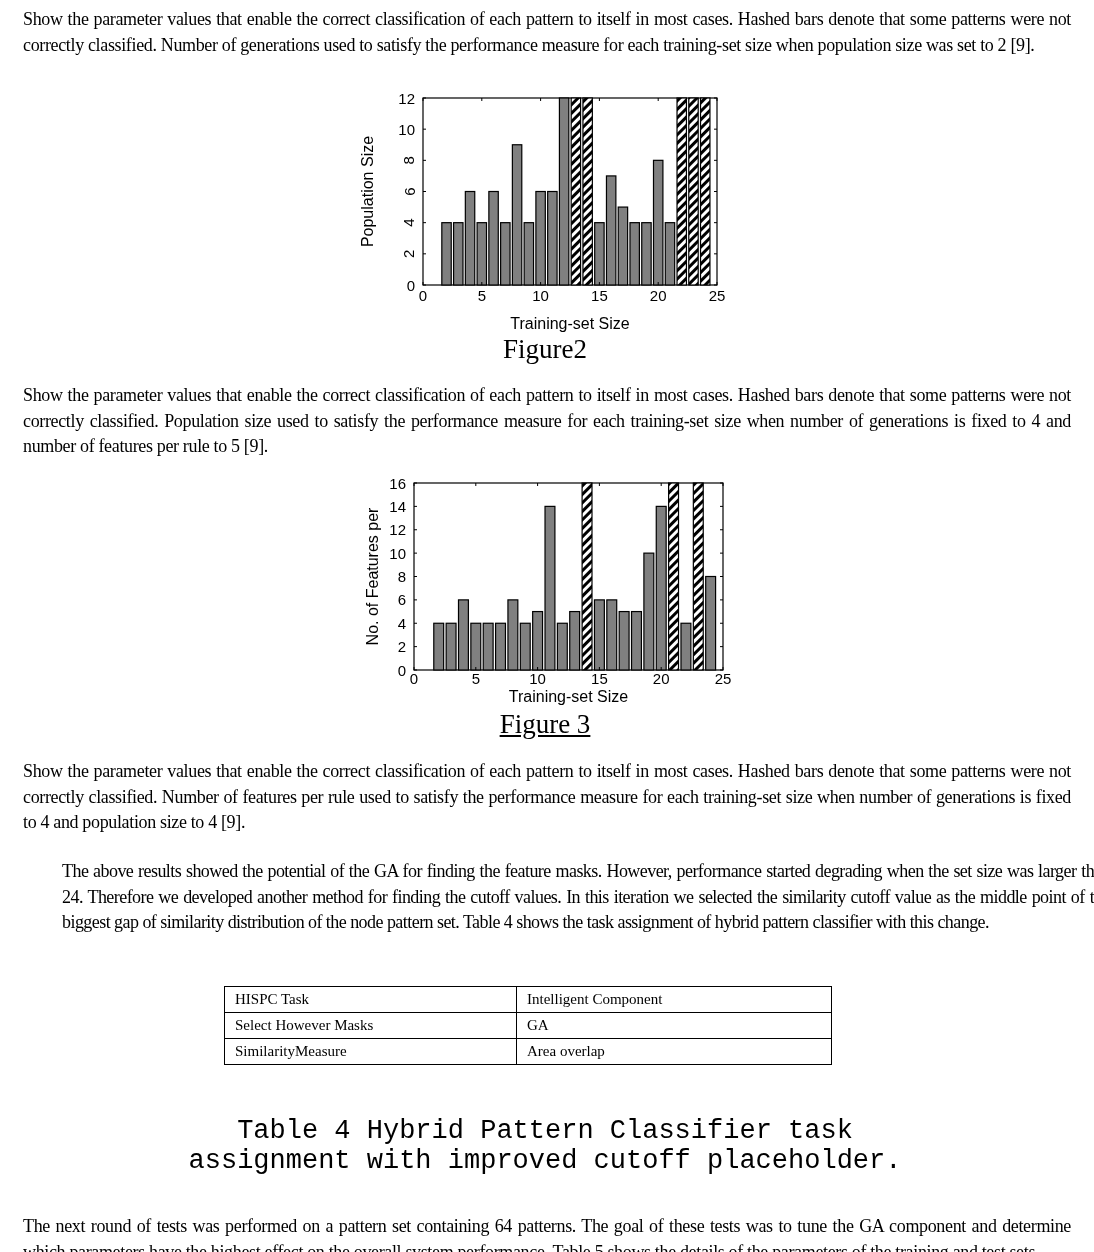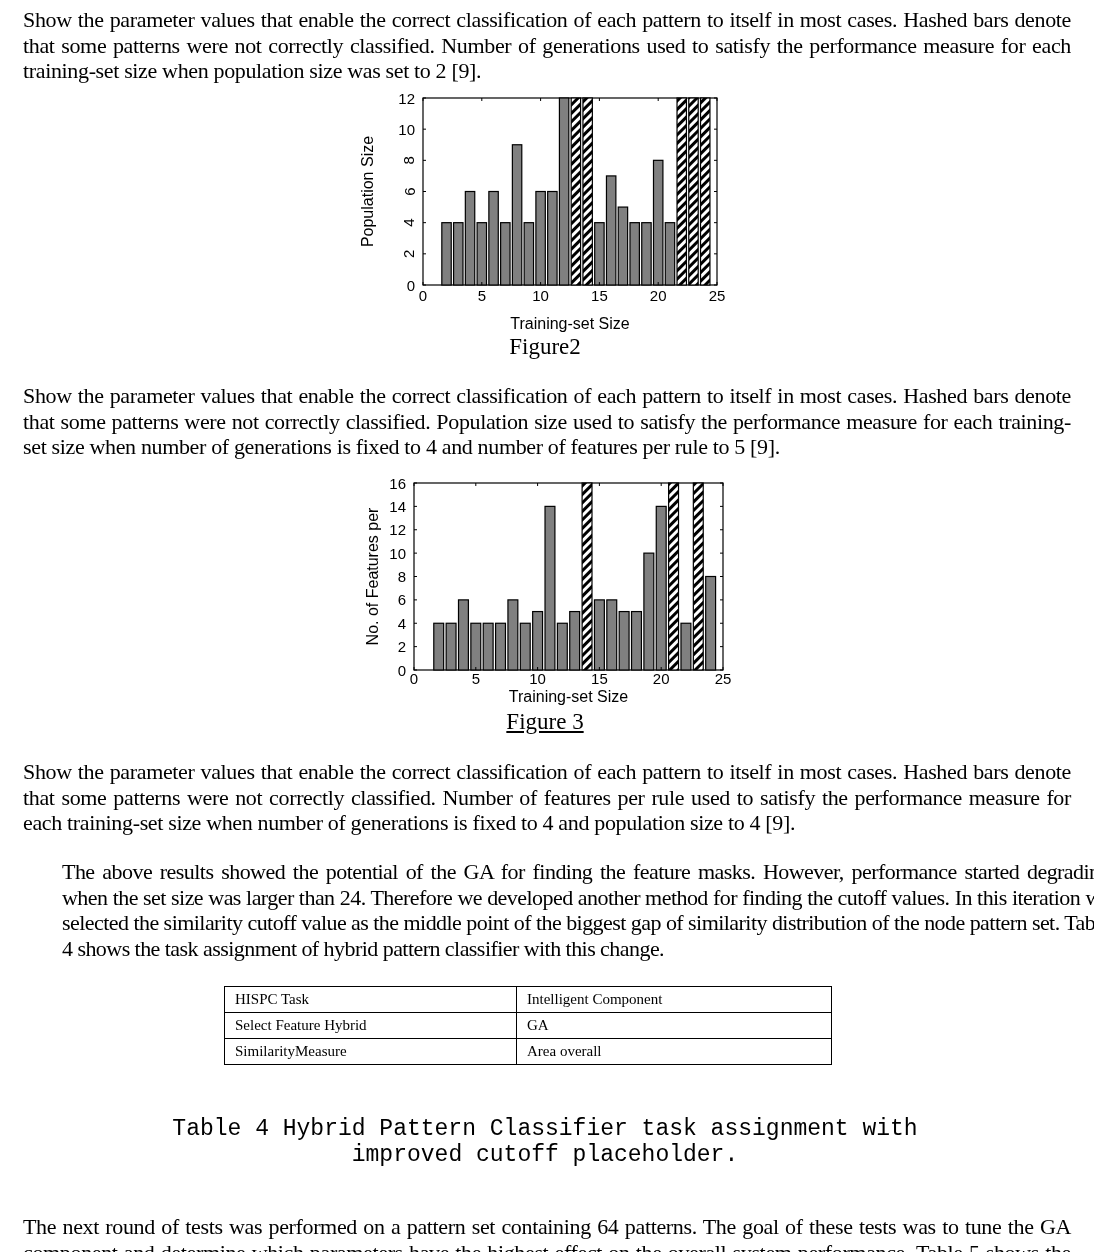--- a/index.html
+++ b/index.html
@@ -1,23 +1,23 @@
 <!DOCTYPE html>
 <html><head>
 <meta charset="utf-8">
 <style>
   html, body { margin: 0; padding: 0; background: #ffffff; }
   body { width: 1094px; height: 1252px; position: relative; overflow: hidden;
          font-family: "Liberation Serif", "DejaVu Serif", serif; color: #000; }
-  .para { position: absolute; left: 23px; width: 1048px; font-size: 22px; line-height: 25.5px;
+  .para { position: absolute; left: 23px; width: 1048px; font-size: 18px; line-height: 25.5px;
           text-align: justify; text-align-last: left; letter-spacing: -0.35px; word-spacing: 0px; }
   .para.tight { letter-spacing: -0.55px; margin-left: 39px; }
   .fig { position: absolute; }
   .fig svg text { font-family: "Liberation Sans", "DejaVu Sans", sans-serif; }
-  .caption { position: absolute; font-size: 23px; text-align: center; }
+  .caption { position: absolute; font-size: 27px; text-align: center; }
   table.t4 { position: absolute; left: 224px; top: 986px; border-collapse: collapse;
              font-size: 15px; line-height: 25px; }
   table.t4 td { border: 1.5px solid #000; padding: 0 10px 0 10px; vertical-align: top; }
   table.t4 td.c1 { width: 271px; }
   table.t4 td.c2 { width: 294px; font-family: Liberation Serif, serif; }
 </style>
 </head>
 <body>
 
 <div class="para" style="top:7px;">Show the parameter values that enable the correct classification of each pattern to itself in most cases. Hashed bars denote that some patterns were not correctly classified. Number of generations used to satisfy the performance measure for each training-set size when population size was set to 2 [9].</div>
@@ -188,24 +188,24 @@
 
 <div class="para tight" style="top:859px;">The above results showed the potential of the GA for finding the feature masks. However, performance started degrading when the set size was larger than 24. Therefore we developed another method for finding the cutoff values. In this iteration we selected the similarity cutoff value as the middle point of the biggest gap of similarity distribution of the node pattern set. Table 4 shows the task assignment of hybrid pattern classifier with this change.</div>
 
 <table class="t4">
   <tbody>
       <tr>
     <td class="c1">HISPC Task</td>
     <td class="c2">Intelligent Component</td>
   </tr>
   <tr>
-    <td class="c1">Select Feature Hybrid</td>
+    <td class="c1">Select However Masks</td>
     <td class="c2">GA</td>
   </tr>
   <tr>
     <td class="c1">SimilarityMeasure</td>
-    <td class="c2">Area overall</td>
+    <td class="c2">Area overlap</td>
   </tr>
 </tbody>
   </table>
 <div class="caption" style="left:150px; top:1116px; width:790px;font-family:Liberation Mono, monospace;">Table 4 Hybrid Pattern Classifier task assignment with improved cutoff placeholder.</div>
 
 <div class="para" style="top:1166px;margin-top:48px;">The next round of tests was performed on a pattern set containing 64 patterns. The goal of these tests was to tune the GA component and determine which parameters have the highest effect on the overall system performance. Table 5 shows the details of the parameters of the training and test sets.</div>
 
 </body></html>

